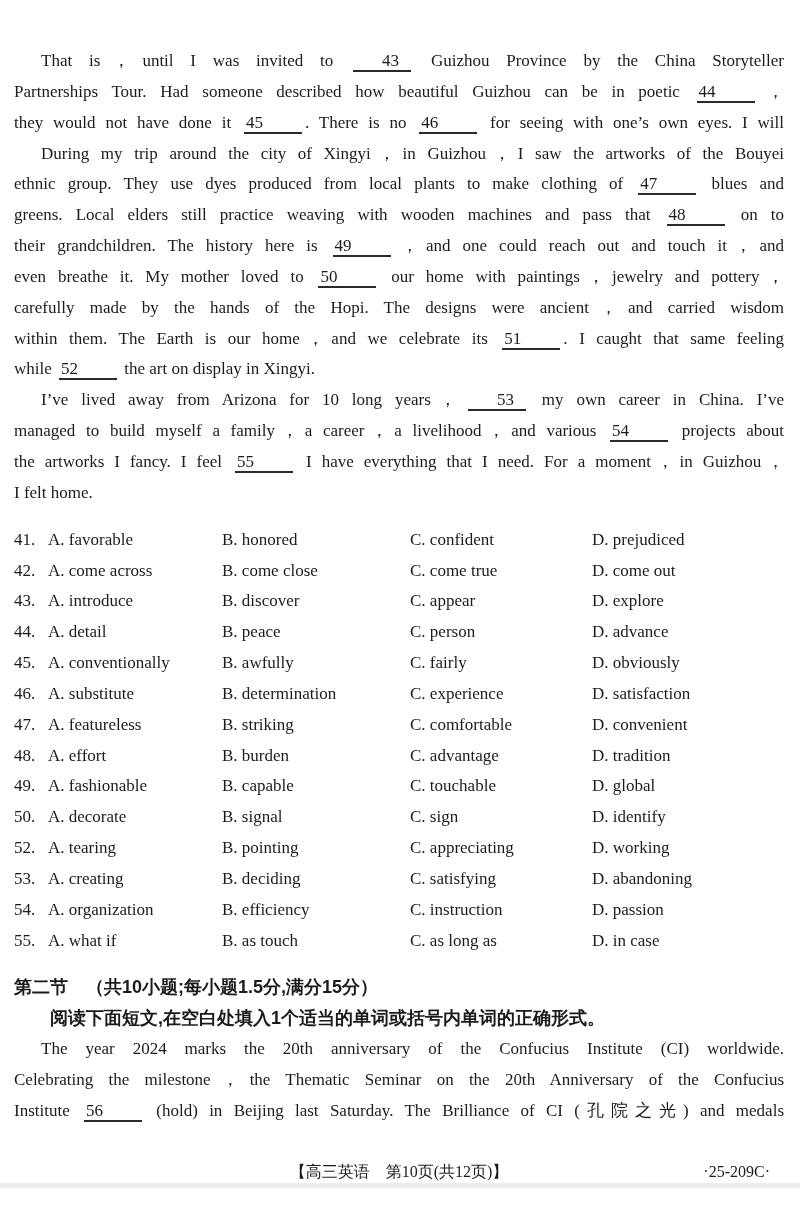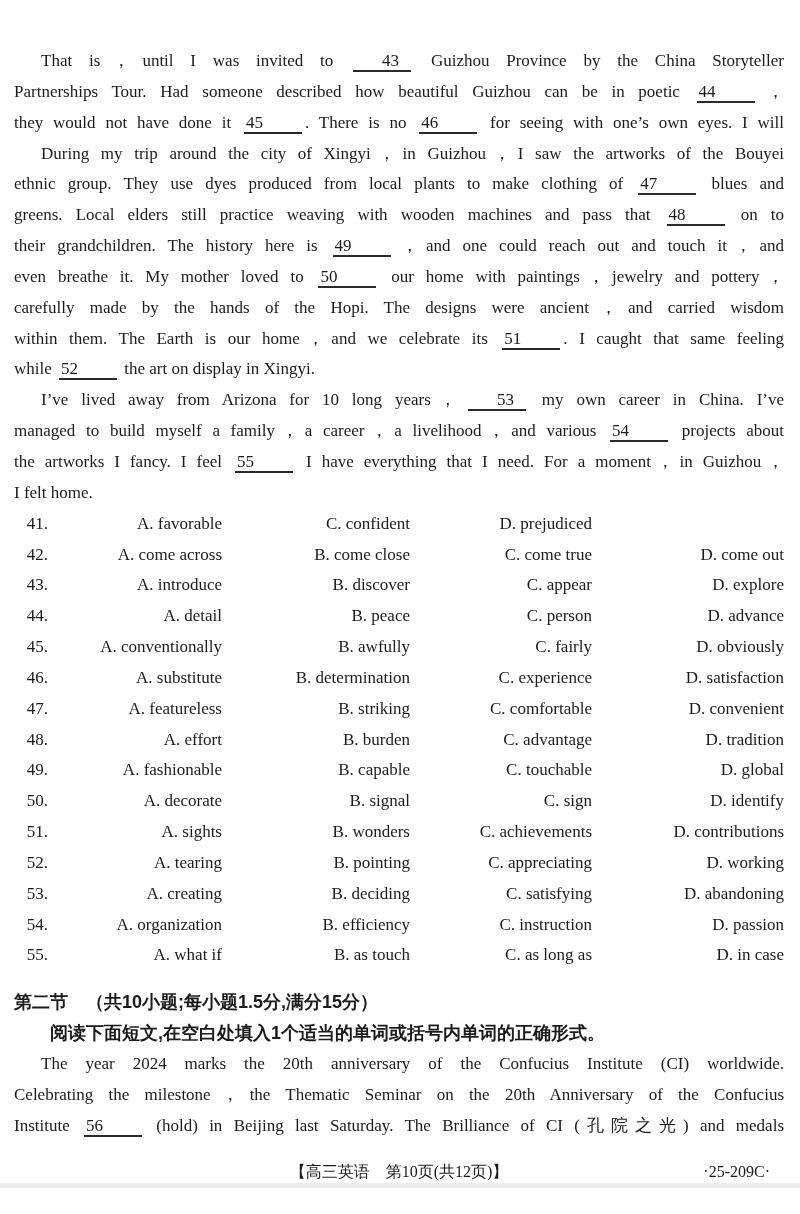--- a/index.html
+++ b/index.html
@@ -23,21 +23,21 @@
   .passage .line.last{ text-align-last:left; }
   .blank{
     display:inline-block;
     min-width:54px;
     text-align:center;
     border-bottom:2px solid #2a2a2a;
     line-height:17px;
     padding:0 2px 1px 2px;
     margin:0 3px;
   }
-  .options{ margin-top:0;text-align:right; }
+  .options{ margin-top:16px; }
   .opt-row{
     display:grid;
     grid-template-columns:34px 174px 188px 182px 1fr;
     line-height:30.85px;
   }
   .opt-row span{ white-space:nowrap; overflow:visible; }
   .sec-title{
     margin-top:16px;
     font-family:"Liberation Sans","DejaVu Sans",sans-serif;
     font-weight:700;
@@ -106,20 +106,21 @@
       <div class="line">the artworks I fancy. I feel <span class="blank">55</span> I have everything that I need. For a moment，in Guizhou，</div>
 
       <div class="line last">I felt home.</div>
     </div>
 
   <div class="options">
 
       <div class="opt-row">
         <span>41.</span>
         <span>A. favorable</span>
+        <span>B. honored</span>
         <span>C. confident</span>
         <span>D. prejudiced</span>
       </div>
 
       <div class="opt-row">
         <span>42.</span>
         <span>A. come across</span>
         <span>B. come close</span>
         <span>C. come true</span>
         <span>D. come out</span>
@@ -182,27 +183,20 @@
       </div>
 
       <div class="opt-row">
         <span>50.</span>
         <span>A. decorate</span>
         <span>B. signal</span>
         <span>C. sign</span>
         <span>D. identify</span>
       </div>
 
-      <div class="opt-row">
-        <span>51.</span>
-        <span>A. sights</span>
-        <span>B. wonders</span>
-        <span>C. achievements</span>
-        <span>D. contributions</span>
-      </div>
 
       <div class="opt-row">
         <span>52.</span>
         <span>A. tearing</span>
         <span>B. pointing</span>
         <span>C. appreciating</span>
         <span>D. working</span>
       </div>
 
       <div class="opt-row">

